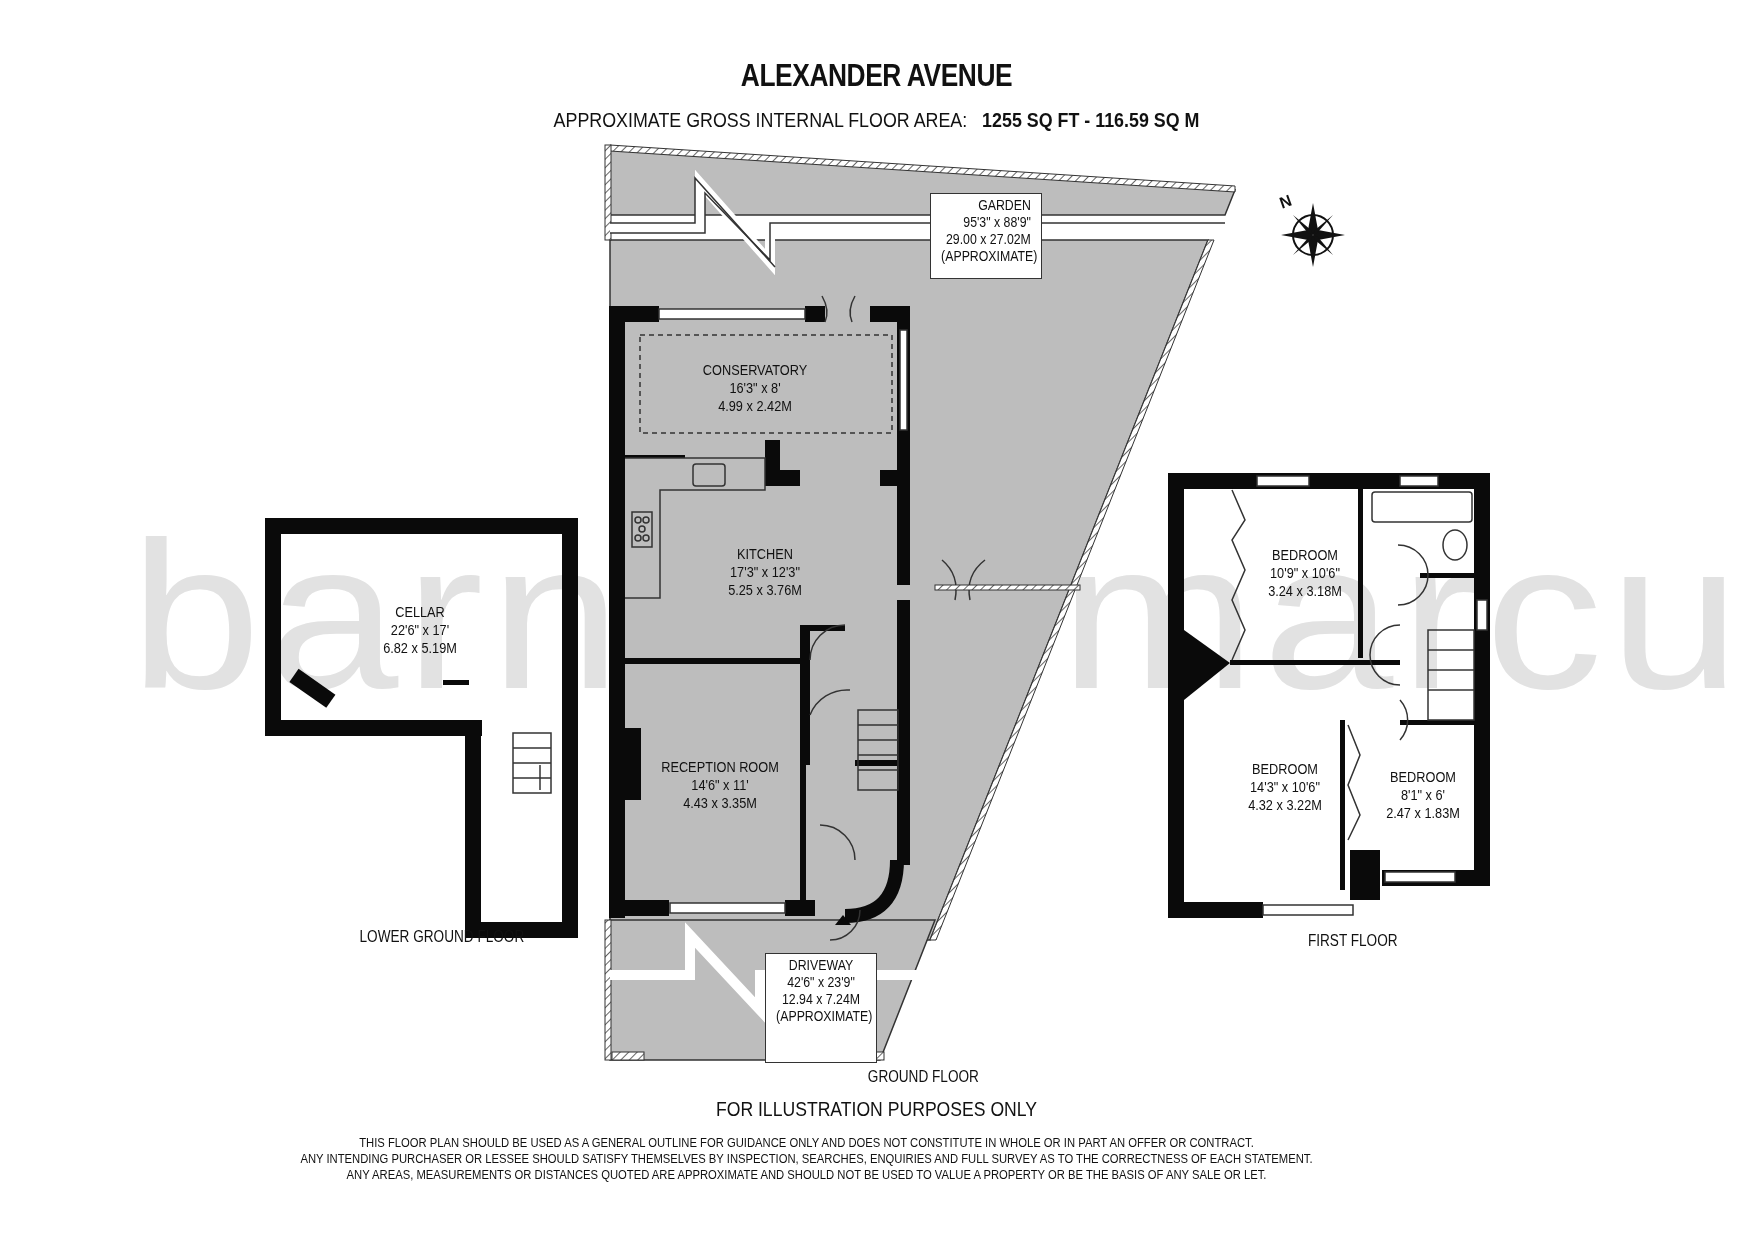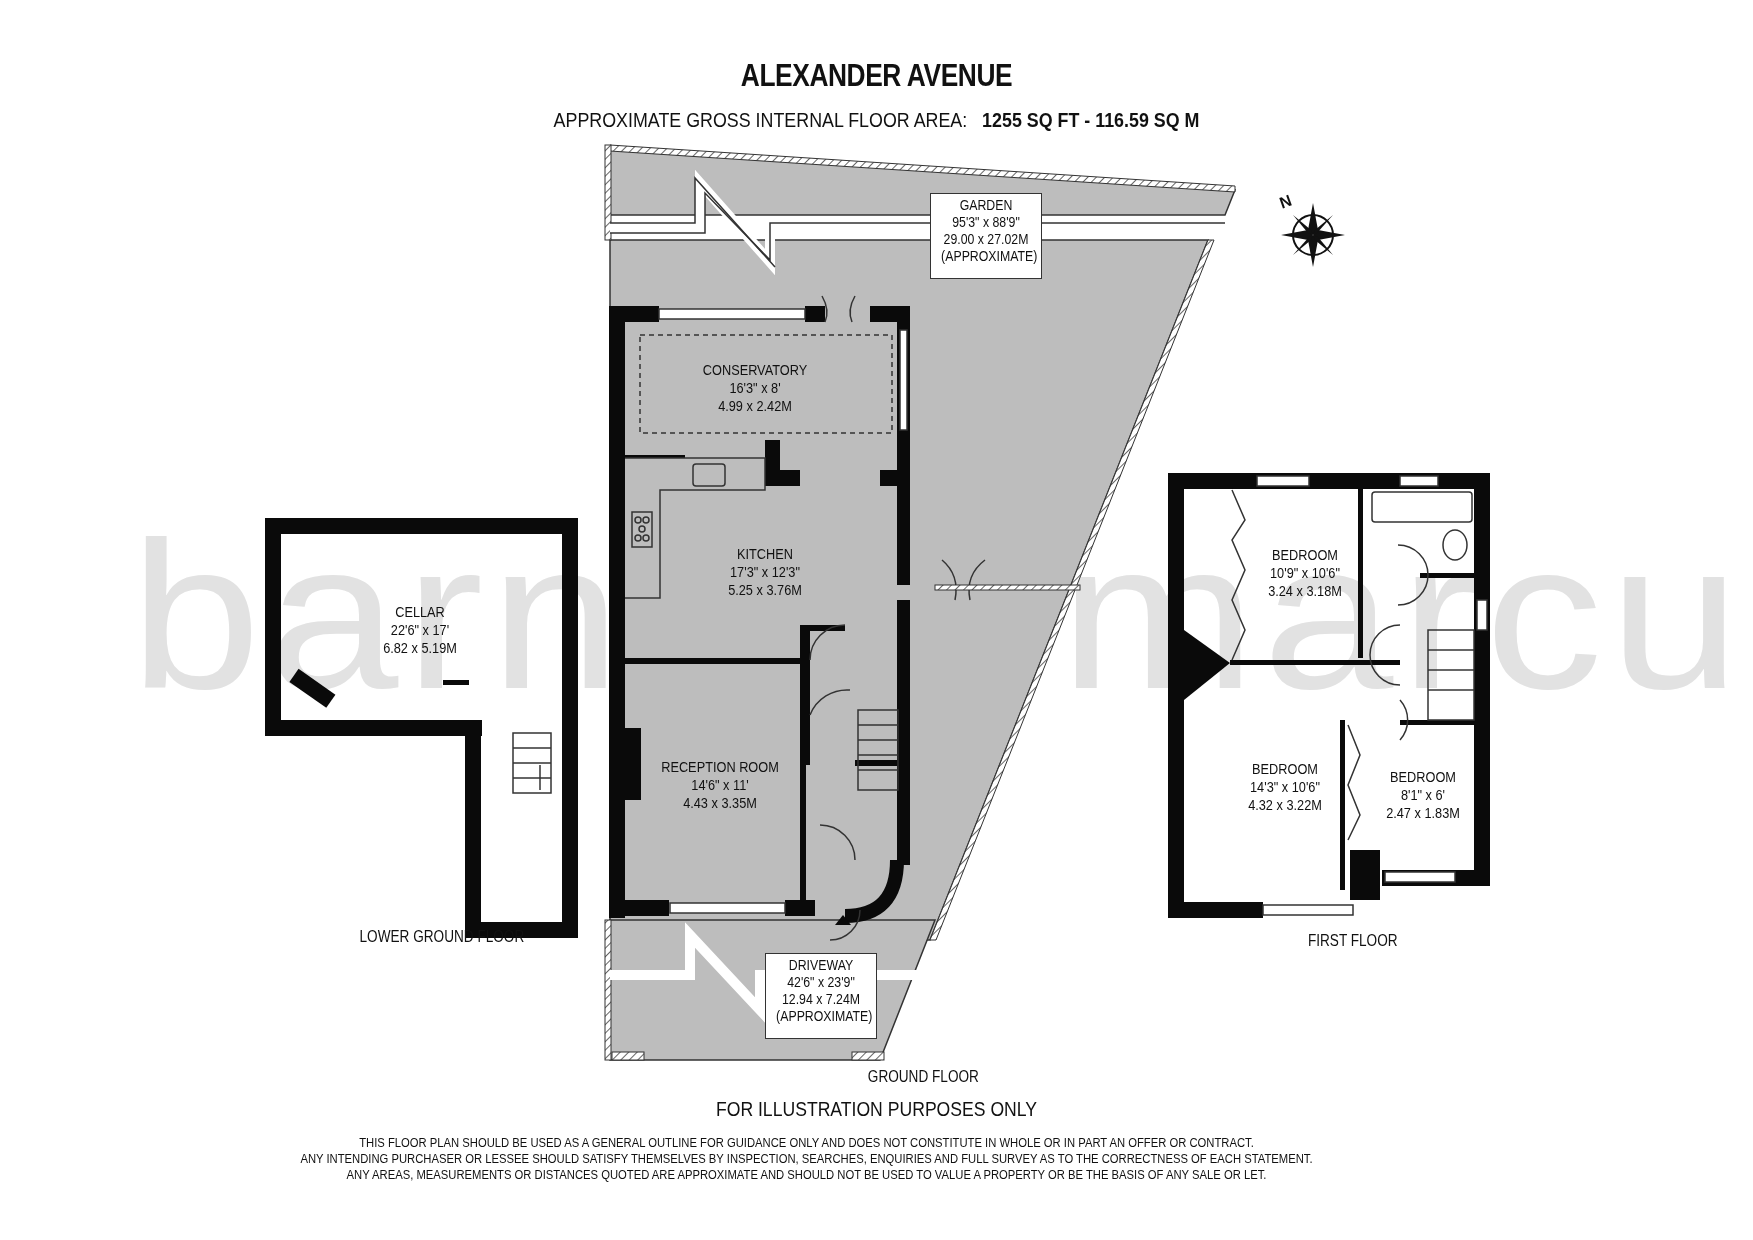--- a/index.html
+++ b/index.html
@@ -198,27 +198,27 @@
     <polygon points="6,40 33,35 38,40 33,45" fill="#111"></polygon>
     <polygon points="70,40 43,35 38,40 43,45" fill="#111"></polygon>
     <polygon points="18,20 36,35 38,40 33,38" fill="#111"></polygon>
     <polygon points="58,60 40,45 38,40 43,42" fill="#111"></polygon>
     <polygon points="58,20 42,38 38,40 40,35" fill="#111"></polygon>
     <polygon points="18,60 34,42 38,40 36,45" fill="#111"></polygon>
   </svg>
 </div>
 <div class="abs" style="left:1280px;top:193px;font-size:16px;font-weight:bold;transform:rotate(-20deg);">N</div>
 
-<div class="note-box" style="left:930px;top:193px;width:112px;height:86px;">
+<div class="note-box" style="left:930px;top:193px;width:112px;height:86px;text-align:right;">
   <span>GARDEN</span>
   <span>95'3" x 88'9"</span>
   <span>29.00 x 27.02M</span>
   <span>(APPROXIMATE)</span>
 </div>
-<div class="note-box" style="left:765px;top:953px;width:112px;height:86px;">
+<div class="note-box" style="left:765px;top:953px;width:112px;height:110px;">
   <span>DRIVEWAY</span>
   <span>42'6" x 23'9"</span>
   <span>12.94 x 7.24M</span>
   <span>(APPROXIMATE)</span>
 </div>
 
 <div class="room-label" style="left:355px;top:603px;width:130px;">
   <div>CELLAR</div>
   <div>22'6" x 17'</div>
   <div>6.82 x 5.19M</div>

